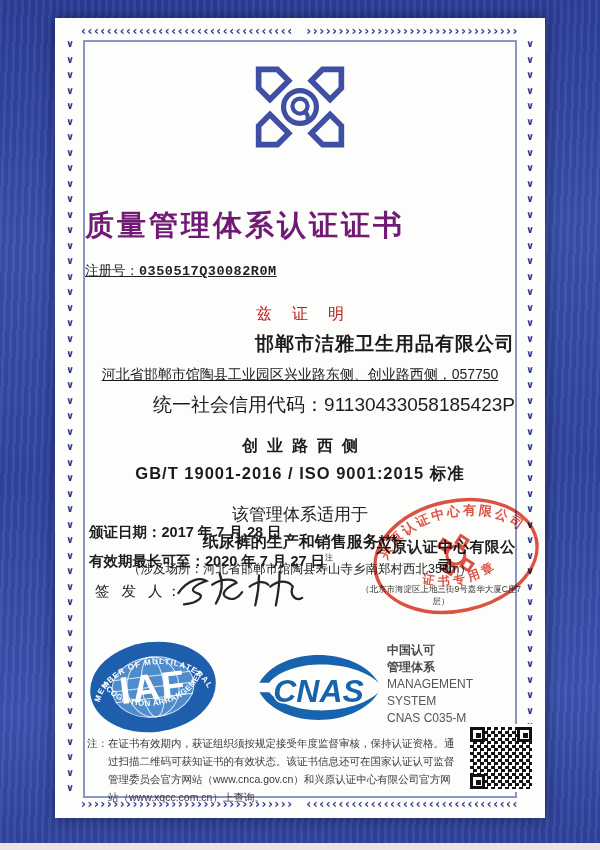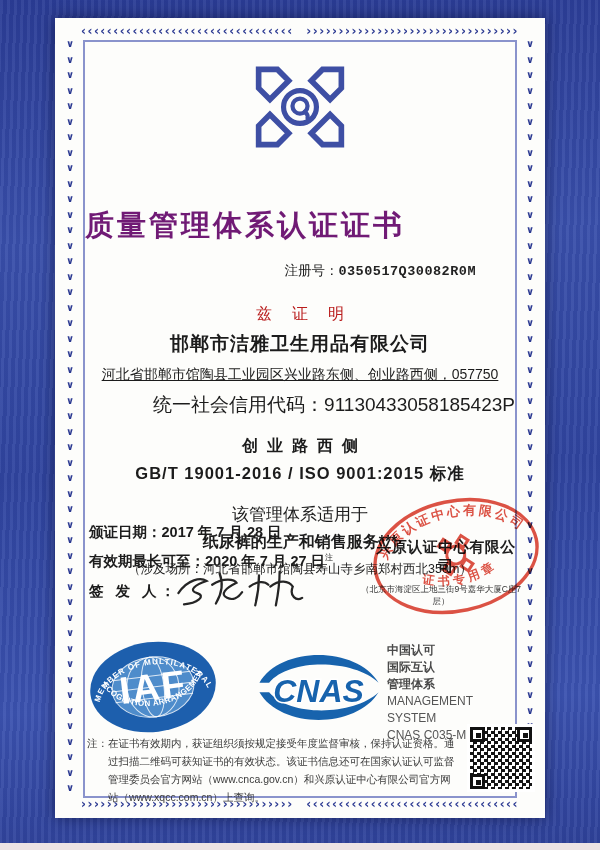--- a/index.html
+++ b/index.html
@@ -25,36 +25,36 @@
   .chev-col{position:absolute;top:18px;bottom:18px;width:16px;font-size:10px;line-height:15.5px;
     white-space:pre-line;text-align:center;overflow:hidden;}
   .chev-left{left:7px;}
   .chev-right{right:7px;}
 
   .inner-frame{position:absolute;left:28px;right:28px;top:22px;bottom:20px;border:2px solid #8a93cc;}
   .content{position:absolute;inset:0;color:#1c1c1c;}
 
   .logo-mark{display:block;margin:18px auto 0;}
   .cert-title{margin-top:52px;font-size:29px;font-weight:800;letter-spacing:3px;color:#701a75;}
-  .reg-line{margin-top:16px;text-align:right;padding-right:39px;font-size:13.5px;color:#222;}
+  .reg-line{margin-top:16px;padding-right:39px;font-size:13.5px;color:#222;text-decoration:underline;}
   .reg-number{font-family:"Liberation Mono","DejaVu Sans Mono",monospace;font-weight:700;letter-spacing:.5px;}
 
   .hereby{margin-top:24px;text-align:center;font-size:16px;letter-spacing:20px;text-indent:20px;color:#b91c1c;}
-  .company-name{margin-top:6px;text-align:center;font-size:19px;font-weight:800;letter-spacing:1px;}
+  .company-name{margin-top:6px;text-align:right;font-size:19px;font-weight:800;letter-spacing:1px;}
   .company-address{margin-top:9px;text-align:center;font-size:14px;text-decoration:underline;}
   .credit-code{margin-top:8px;text-align:right;font-size:19px;}
   .conform-heading{margin-top:18px;text-align:center;font-size:16px;font-weight:700;letter-spacing:9px;text-indent:9px;}
   .standard-line{margin-top:6px;text-align:center;font-size:16.5px;font-weight:700;letter-spacing:1px;}
   .scope-heading{margin-top:18px;text-align:center;font-size:17px;}
   .scope-text{margin-top:6px;text-align:center;font-size:16px;font-weight:800;}
   .site-line{margin-top:8px;text-align:center;font-size:12.5px;}
 
   .dates-block{position:absolute;left:4px;top:477px;font-size:14.5px;font-weight:700;line-height:26px;}
   .dates-block sup{font-size:8px;font-weight:400;}
-  .signer-row{position:absolute;left:4px;top:540px;font-size:14.5px;font-weight:700;letter-spacing:4px;}
+  .signer-row{position:absolute;left:10px;top:540px;font-size:14.5px;font-weight:400;letter-spacing:4px;}
   .signature-svg{position:absolute;left:84px;top:520px;}
 
   .certifier-name{position:absolute;left:286px;top:496px;width:150px;text-align:center;
     font-size:15px;font-weight:600;letter-spacing:.5px;}
   .certifier-address{position:absolute;left:272px;top:542px;width:168px;text-align:center;
     font-size:8.5px;color:#333;}
   .stamp{position:absolute;left:282px;top:451px;mix-blend-mode:multiply;opacity:.88;}
 
   .iaf-logo{position:absolute;left:2px;top:596px;}
   .cnas-logo{position:absolute;left:168px;top:600px;}
@@ -279,21 +279,20 @@
       </svg>
 
       <svg class="cnas-logo" width="132" height="92" viewBox="0 0 135 95">
         <path d="M6 42 C28 4 106 4 129 42 C104 18 38 16 16 42 Z" fill="#1763ad"></path>
         <path d="M6 52 C28 90 106 90 129 52 C104 76 38 78 16 52 Z" fill="#1763ad"></path>
         <text x="67" y="62" font-size="33" font-weight="800" font-style="italic" fill="#1763ad" stroke="#ffffff" stroke-width="3" paint-order="stroke" text-anchor="middle">CNAS</text>
       </svg>
 
       <div class="cnas-caption">
         <div>中国认可</div>
-        <div>国际互认</div>
         <div>管理体系</div>
         <div class="en">MANAGEMENT SYSTEM</div>
         <div class="en">CNAS C035-M</div>
       </div>
 
       <div class="qr">
         <div class="qr-grid">
           <div class="finder f-tl"></div>
           <div class="finder f-tr"></div>
           <div class="finder f-bl"></div>

